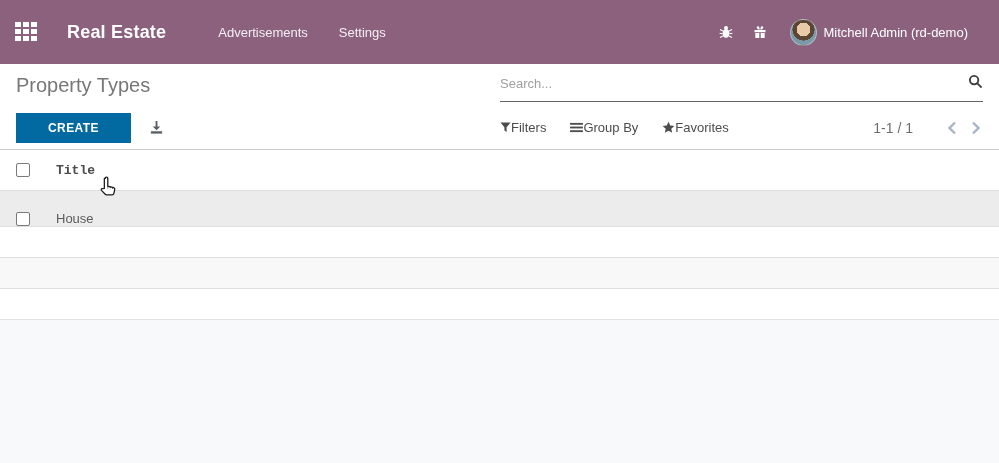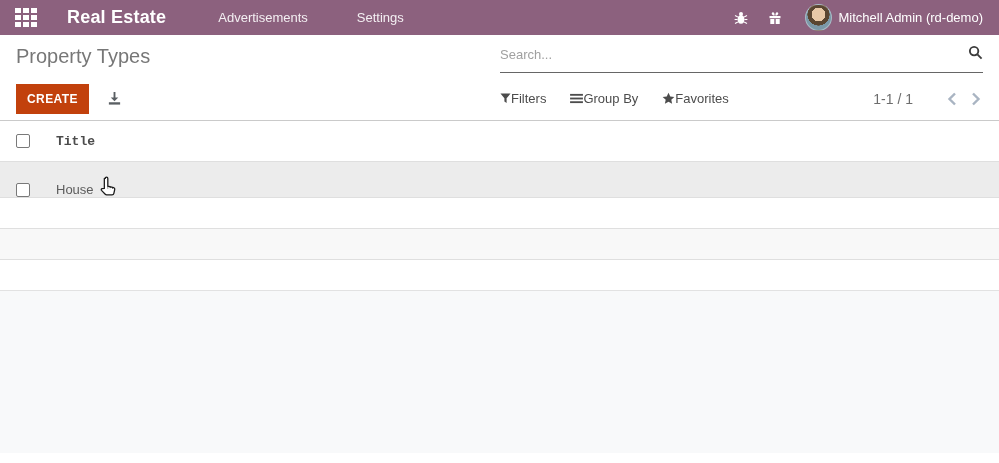--- a/index.html
+++ b/index.html
@@ -6,45 +6,45 @@
   html, body { width: 999px; height: 463px; overflow: hidden; }
   body {
     font-family: "Liberation Sans", "DejaVu Sans", sans-serif;
     background: #fff;
     position: relative;
     font-size: 13px;
   }
 
   
   .navbar {
-    height: 35px;
+    height: 64px;
     background: #8c617e;
     display: flex;
     align-items: center;
     color: #fff;
-    padding: 0 16px 0 15px;
+    padding: 0 31px 0 15px;
   }
   .apps-icon {
     width: 26px; height: 20px;
     display: grid;
     grid-template-columns: repeat(3, 6px);
     grid-template-rows: repeat(3, 5px);
     gap: 2px;
     cursor: pointer;
     margin-right: 26px;
   }
   .apps-icon i { background: #fff; display: block; }
   .brand {
     font-size: 18px;
     font-weight: bold;
     letter-spacing: .2px;
     margin-right: 50px;
     cursor: pointer;
   }
-  .nav-menu { display: flex; gap: 45px; flex: 1; }
+  .nav-menu { display: flex; gap: 27px; flex: 1; }
   .nav-menu span {
     font-size: 13px;
     color: rgba(255,255,255,.9);
     cursor: pointer;
     padding: 4px 2px;
   }
   .nav-right { display: flex; align-items: center; gap: 18px; }
   .nav-icon-btn { width: 16px; height: 16px; cursor: pointer; display: inline-flex; }
   .avatar {
     width: 27px; height: 27px; border-radius: 50%;
@@ -78,28 +78,28 @@
   }
   .search-box input::placeholder { color: #a0a0a0; }
   .magnifier { cursor: pointer; flex: 0 0 auto; }
 
   .cp-row2 {
     height: 43px;
     display: flex; align-items: center; justify-content: space-between;
   }
   .cp-row2-left { display: flex; align-items: center; gap: 18px; }
   .btn-create {
-    background: #c2410c;
+    background: #0369a1;
     color: #fff;
     border: 0;
     font-family: inherit;
     font-size: 12px;
     font-weight: bold;
     letter-spacing: .4px;
-    padding: 8px 11px;
+    padding: 8px 32px;
     cursor: pointer;
     border-radius: 0;
   }
   .export-btn { cursor: pointer; display: inline-flex; }
 
   .cp-row2-right {
     width: 483px;
     display: flex; align-items: center; justify-content: space-between;
   }
   .view-switches { display: flex; align-items: center; gap: 24px; }

